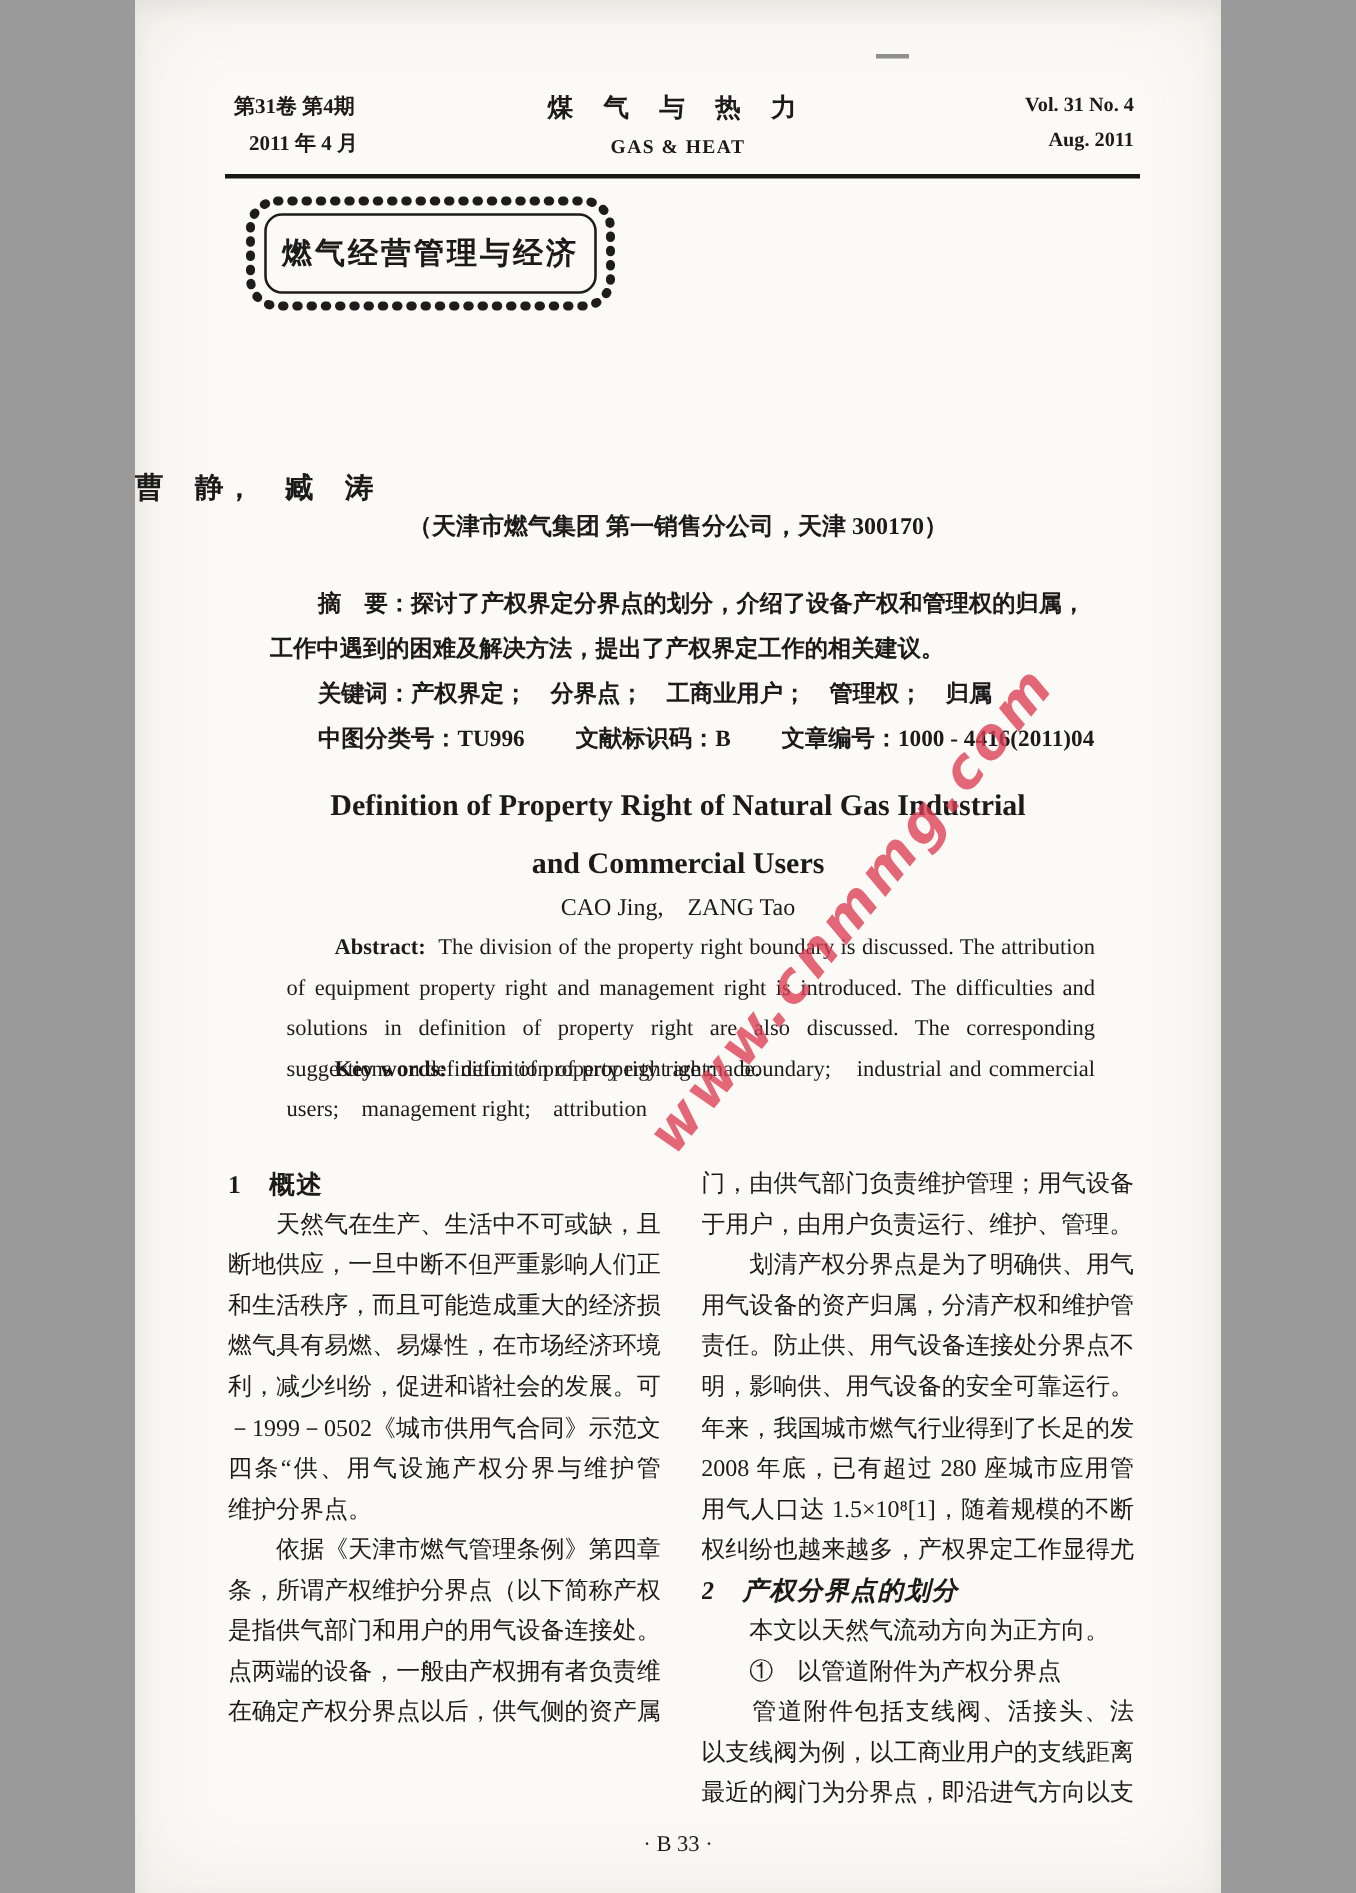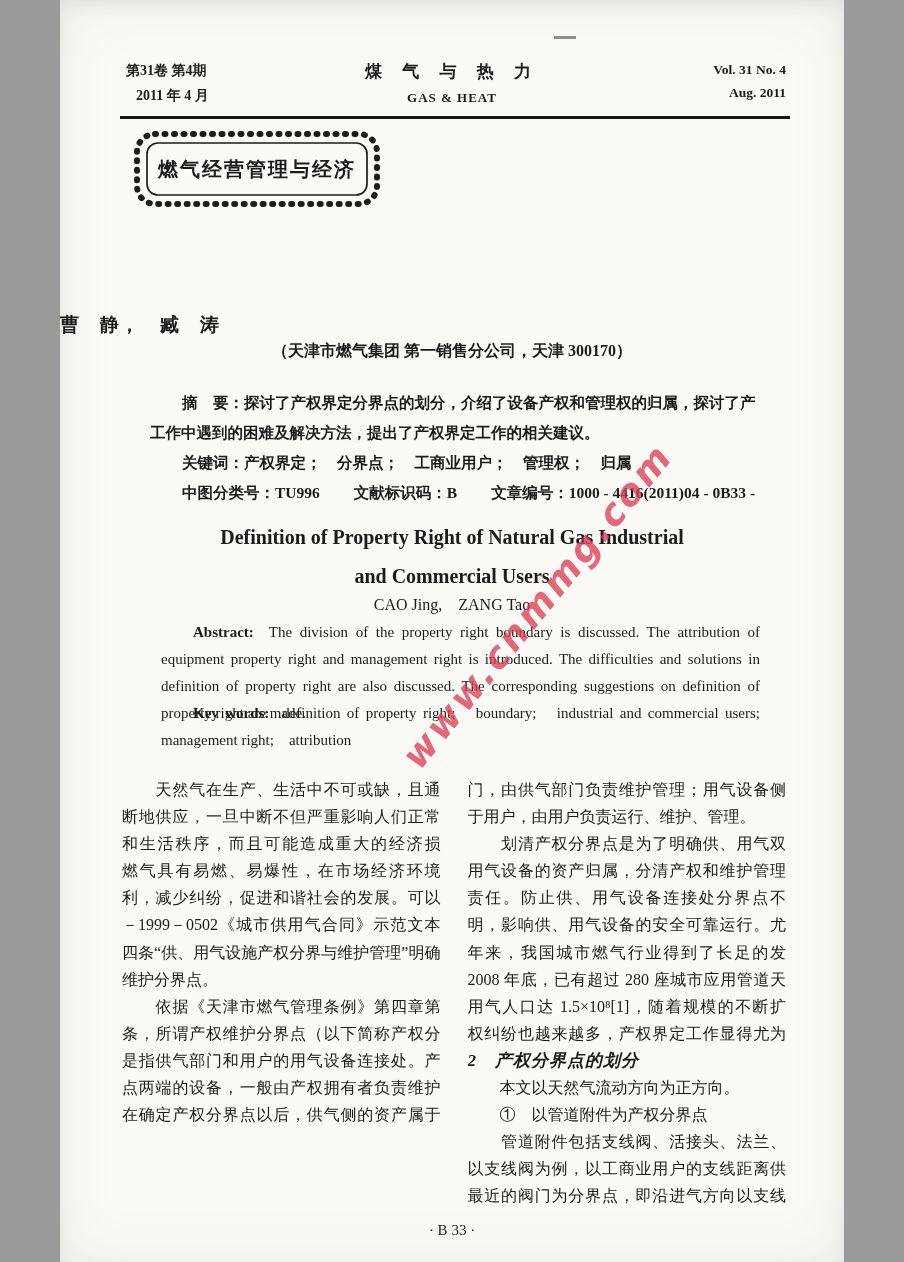--- a/index.html
+++ b/index.html
@@ -1,17 +1,17 @@
 <!DOCTYPE html>
 <html><head>
 <meta charset="utf-8">
 <style>
   html,body { margin:0; padding:0; background:#9a9a9a; }
   .page {
-    position:relative; width:784px; height:1262px; margin:0 auto;
+    position:relative; width:724px; height:1262px; margin:0 auto;
     background:#fbfaf6; color:#1b1b1b; overflow:hidden;
     font-family:"Liberation Serif","DejaVu Serif",serif;
     box-shadow: inset 0 0 60px rgba(60,60,55,0.08), inset 0 6px 14px rgba(60,60,55,0.08);
   }
   
   .scan-dash { position:absolute; left:494px; top:36px; width:22px; height:3px; background:#8f8f8c; }
   .hdr-left { position:absolute; left:66px; top:62px; font-size:14px; font-weight:700; }
   .hdr-left .l2 { margin-top:7px; padding-left:10px; font-weight:700; }
   .hdr-center { position:absolute; left:0; right:0; top:60px; text-align:center; }
   .hdr-center .cn { font-size:17px; font-weight:700; letter-spacing:8px; }
@@ -121,20 +121,21 @@
     <span class="lbl-en">Abstract:</span>&nbsp;
     <span>The division of the property right boundary is discussed. The attribution of equipment property right and management right is introduced. The difficulties and solutions in definition of property right are also discussed. The corresponding suggestions on definition of property right are made.</span>
   </p>
   <p class="en-kw">
     <span class="lbl-en">Key words:</span>&nbsp;
     <span>definition of property right;　boundary;　industrial and commercial users;　management right;　attribution</span>
   </p>
 
   <div class="columns">
     <div class="col">
+        <div class="bline h">1　概述</div>
         <div class="bline">　　天然气在生产、生活中不可或缺，且通常连续不</div>
         <div class="bline">断地供应，一旦中断不但严重影响人们正常的生产</div>
         <div class="bline">和生活秩序，而且可能造成重大的经济损失。此外，</div>
         <div class="bline">燃气具有易燃、易爆性，在市场经济环境下，需要以</div>
         <div class="bline">利，减少纠纷，促进和谐社会的发展。可以根据 GF</div>
         <div class="bline">－1999－0502《城市供用气合同》示范文本中的第</div>
         <div class="bline">四条“供、用气设施产权分界与维护管理”明确产权</div>
         <div class="bline nf">维护分界点。</div>
         <div class="bline">　　依据《天津市燃气管理条例》第四章第二十一</div>
         <div class="bline">条，所谓产权维护分界点（以下简称产权分界点），</div>

